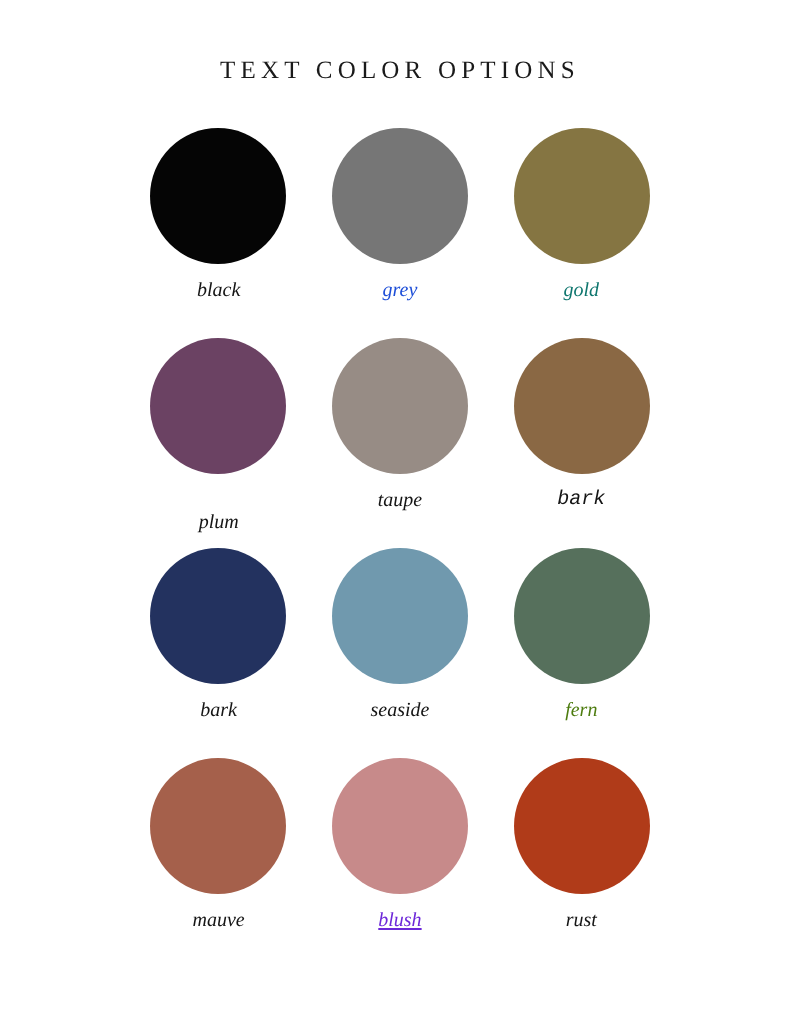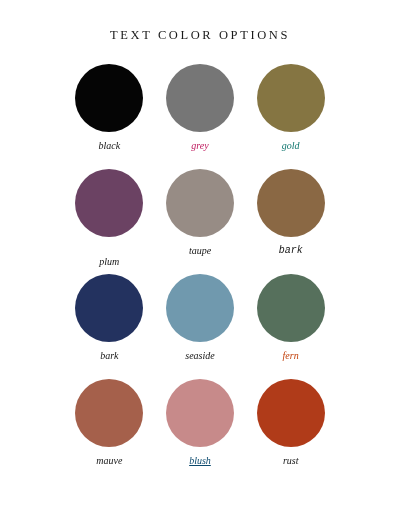--- a/index.html
+++ b/index.html
@@ -75,21 +75,21 @@
 
   <div class="swatch-grid">
 
     <div class="swatch-cell">
       <span class="swatch-dot" style="background-color: rgb(5, 5, 5);"></span>
       <span class="swatch-label" style="color: rgb(21, 21, 21);">black</span>
     </div>
 
     <div class="swatch-cell">
       <span class="swatch-dot" style="background-color: rgb(118, 118, 118);"></span>
-      <span class="swatch-label" style="color: #be185d;">grey</span>
+      <span class="swatch-label" style="color: #1d4ed8;">grey</span>
     </div>
 
     <div class="swatch-cell">
       <span class="swatch-dot" style="background-color: rgb(133, 117, 66);"></span>
       <span class="swatch-label" style="color: #0f766e;">gold</span>
     </div>
 
     <div class="swatch-cell">
       <span class="swatch-dot" style="background-color: rgb(107, 66, 99);"></span>
       <span class="swatch-label" style="color: rgb(21, 21, 21); margin-top: 20px;">plum</span>
@@ -110,31 +110,31 @@
       <span class="swatch-label" style="color: rgb(21, 21, 21);">bark</span>
     </div>
 
     <div class="swatch-cell">
       <span class="swatch-dot" style="background-color: rgb(112, 153, 174);"></span>
       <span class="swatch-label" style="color: rgb(21, 21, 21);">seaside</span>
     </div>
 
     <div class="swatch-cell">
       <span class="swatch-dot" style="background-color: rgb(86, 112, 92);"></span>
-      <span class="swatch-label" style="color: #c2410c;">fern</span>
+      <span class="swatch-label" style="color: #4d7c0f;">fern</span>
     </div>
 
     <div class="swatch-cell">
       <span class="swatch-dot" style="background-color: rgb(165, 96, 75);"></span>
       <span class="swatch-label" style="color: rgb(21, 21, 21);">mauve</span>
     </div>
 
     <div class="swatch-cell">
       <span class="swatch-dot" style="background-color: rgb(199, 138, 138);"></span>
-      <span class="swatch-label" style="color: #0c4a6e; text-decoration: underline;">blush</span>
+      <span class="swatch-label" style="color: #6d28d9; text-decoration: underline;">blush</span>
     </div>
 
     <div class="swatch-cell">
       <span class="swatch-dot" style="background-color: rgb(176, 59, 25);"></span>
       <span class="swatch-label" style="color: rgb(21, 21, 21);">rust</span>
     </div>
 
   </div>
 </div>
 

